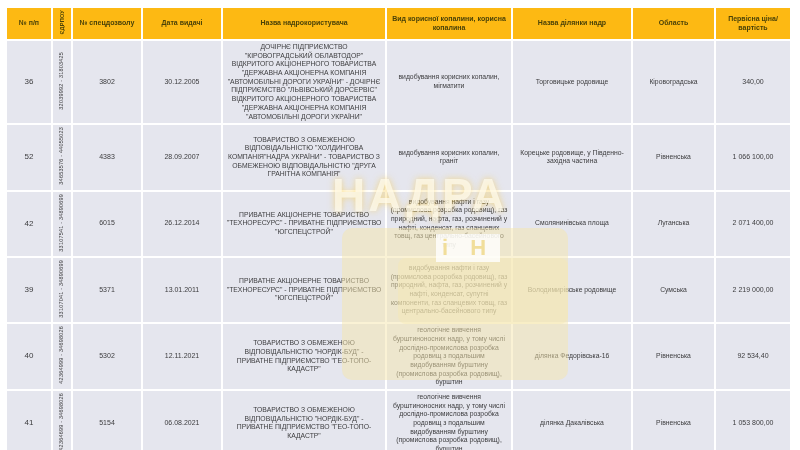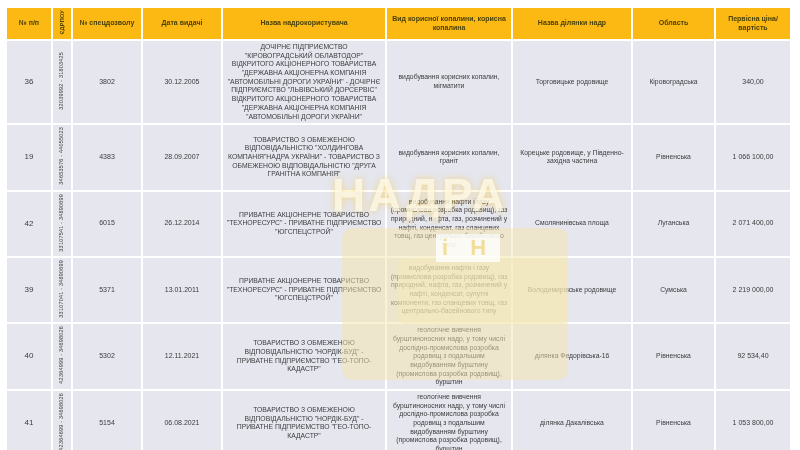--- a/index.html
+++ b/index.html
@@ -54,21 +54,21 @@
           <td class="col-edrpou"><span>32039992 - 31803425</span></td>
           <td class="col-permit"><span>3802</span></td>
           <td class="col-date"><span>30.12.2005</span></td>
           <td class="col-user"><span>ДОЧІРНЄ ПІДПРИЄМСТВО "КІРОВОГРАДСЬКИЙ ОБЛАВТОДОР" ВІДКРИТОГО АКЦІОНЕРНОГО ТОВАРИСТВА "ДЕРЖАВНА АКЦІОНЕРНА КОМПАНІЯ "АВТОМОБІЛЬНІ ДОРОГИ УКРАЇНИ" - ДОЧІРНЄ ПІДПРИЄМСТВО "ЛЬВІВСЬКИЙ ДОРСЕРВІС" ВІДКРИТОГО АКЦІОНЕРНОГО ТОВАРИСТВА "ДЕРЖАВНА АКЦІОНЕРНА КОМПАНІЯ "АВТОМОБІЛЬНІ ДОРОГИ УКРАЇНИ"</span></td>
           <td class="col-mineral"><span>видобування корисних копалин, мігматити</span></td>
           <td class="col-area"><span>Торговицьке родовище</span></td>
           <td class="col-region"><span>Кіровоградська</span></td>
           <td class="col-price"><span>340,00</span></td>
         </tr>
         <tr>
-          <td class="col-num"><span>19</span></td>
+          <td class="col-num"><span>52</span></td>
           <td class="col-edrpou"><span>34653576 - 44055023</span></td>
           <td class="col-permit"><span>4383</span></td>
           <td class="col-date"><span>28.09.2007</span></td>
           <td class="col-user"><span>ТОВАРИСТВО З ОБМЕЖЕНОЮ ВІДПОВІДАЛЬНІСТЮ "ХОЛДИНГОВА КОМПАНІЯ"НАДРА УКРАЇНИ" - ТОВАРИСТВО З ОБМЕЖЕНОЮ ВІДПОВІДАЛЬНІСТЮ "ДРУГА ГРАНІТНА КОМПАНІЯ"</span></td>
           <td class="col-mineral"><span>видобування корисних копалин, граніт</span></td>
           <td class="col-area"><span>Корецьке родовище, у Південно-західна частина</span></td>
           <td class="col-region"><span>Рівненська</span></td>
           <td class="col-price"><span>1 066 100,00</span></td>
         </tr>
         <tr>

